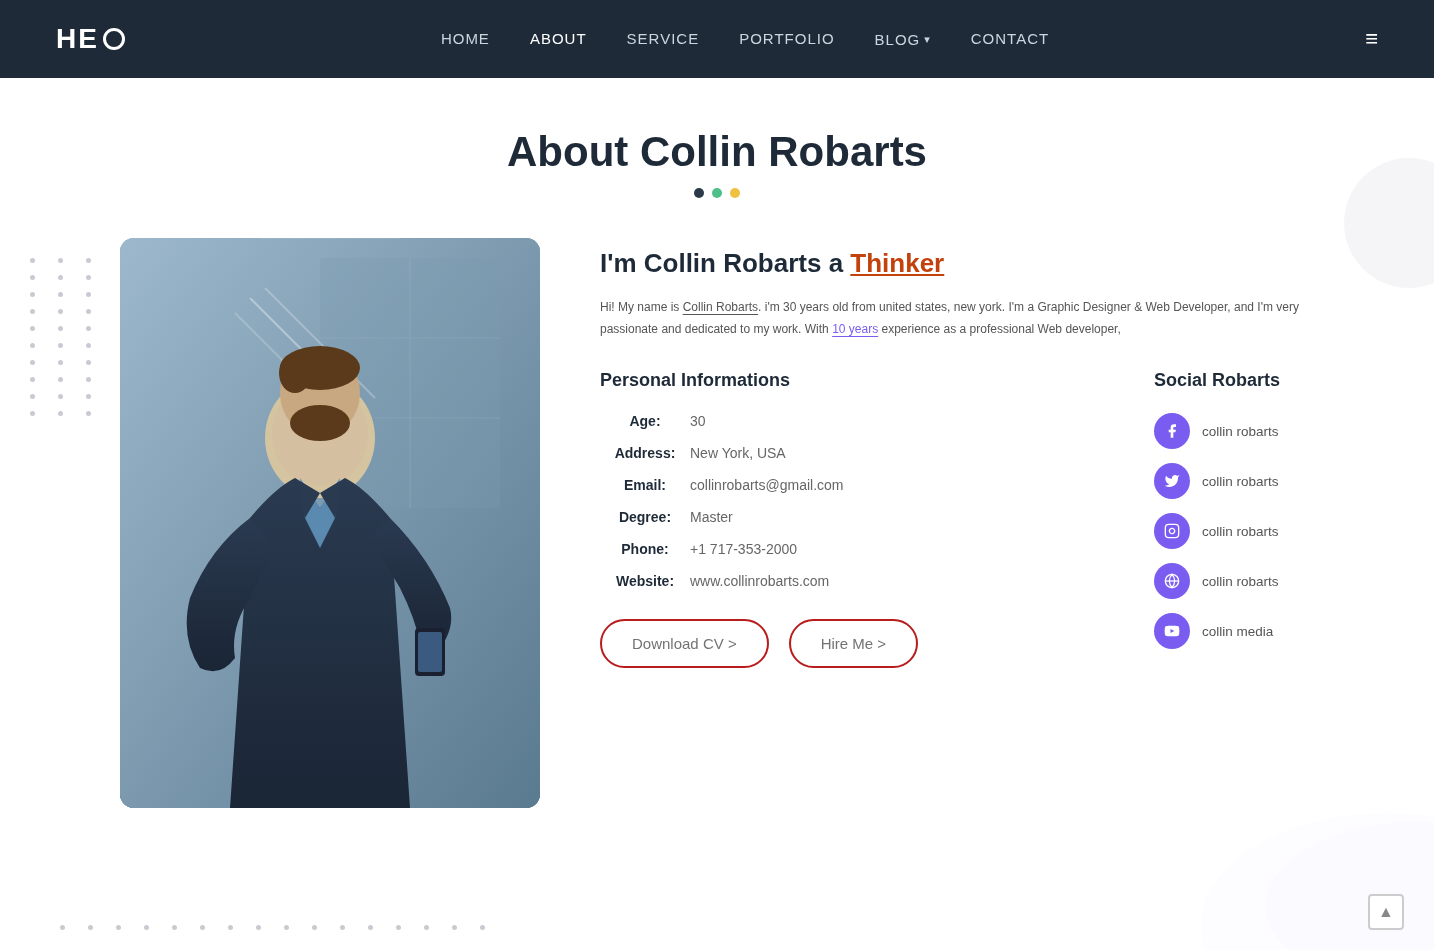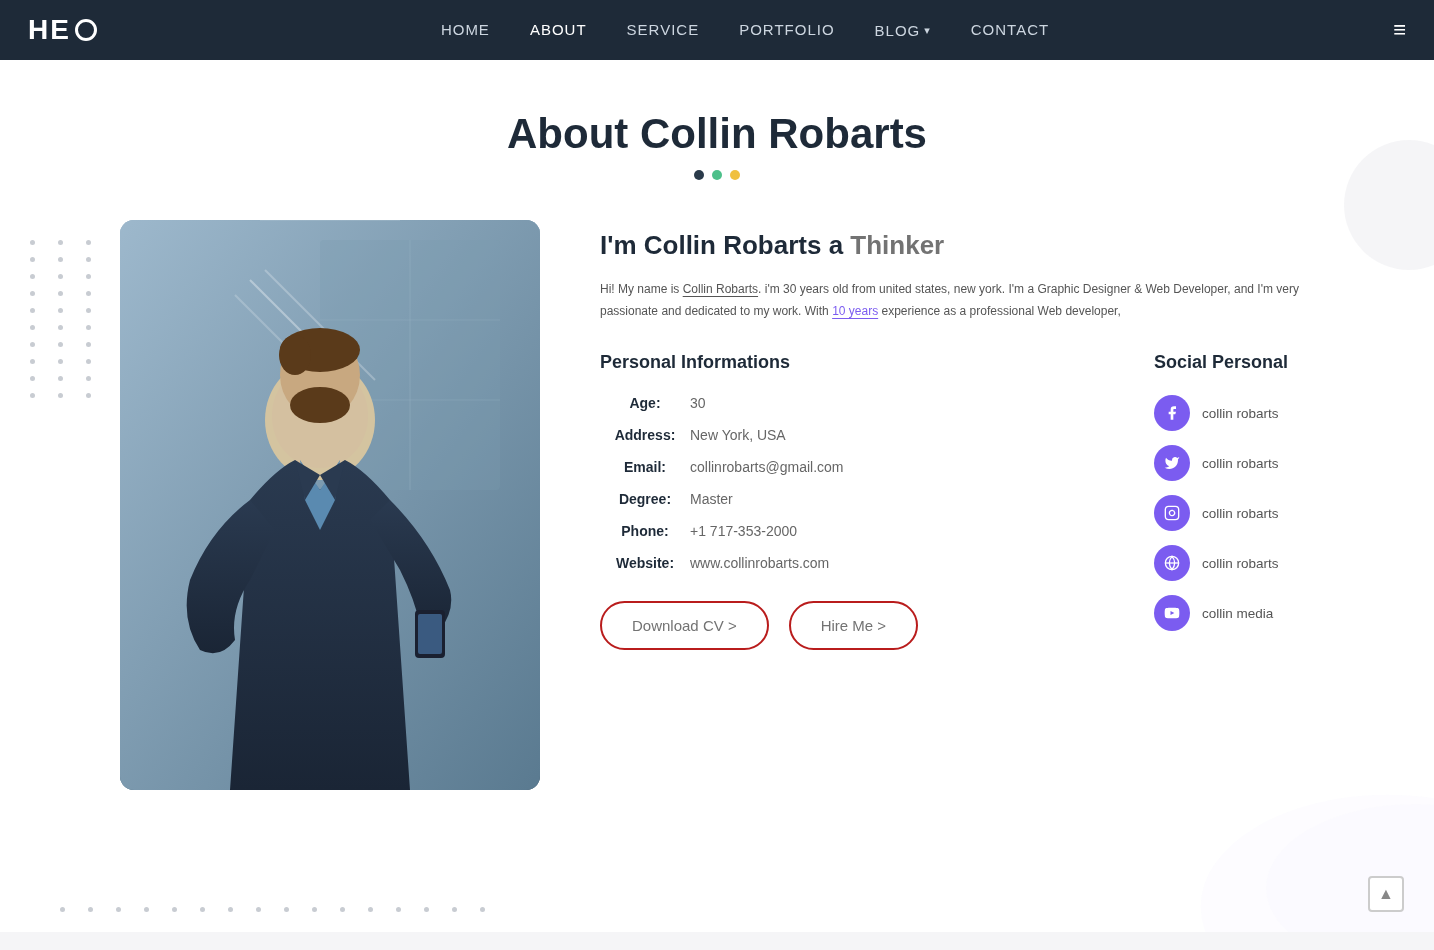--- a/index.html
+++ b/index.html
@@ -4,22 +4,22 @@
   <style>
     * { box-sizing: border-box; margin: 0; padding: 0; }
     body { font-family: 'Segoe UI', Arial, sans-serif; background: #f5f5f7; color: #333; }
 
     
     .navbar {
       background: #1e2a38;
       display: flex;
       align-items: center;
       justify-content: space-between;
-      padding: 0 28px;
-      height: 60px;
+      padding: 0 56px;
+      height: 78px;
     }
     .logo {
       color: #fff;
       font-size: 28px;
       font-weight: 700;
       letter-spacing: 2px;
       display: flex;
       align-items: center;
       gap: 2px;
     }
@@ -187,21 +187,22 @@
       flex: 1;
       padding-top: 10px;
     }
     .intro-heading {
       font-size: 26px;
       font-weight: 600;
       color: #1e2a38;
       margin-bottom: 18px;
     }
     .intro-heading .thinker {
-      color: #737373;
+      color: #c2410c;
+      text-decoration: underline;
     }
     .intro-text {
       font-size: 12px;
       color: #555;
       line-height: 1.8;
       margin-bottom: 30px;
     }
     .intro-text .underline-name {
       text-decoration: underline;
       text-underline-offset: 3px;
@@ -510,21 +511,21 @@
 
           </div>
 
           <div class="button-row">
             <button class="btn-outline">Download CV &gt;</button>
             <button class="btn-outline">Hire Me &gt;</button>
           </div>
         </div>
 
         <div class="social-profiles">
-          <h3>Social Personal</h3>
+          <h3>Social Robarts</h3>
 
           <div class="social-item">
             <div class="social-icon">
               <svg width="16" height="16" viewBox="0 0 24 24" fill="white">
                   <path d="M18 2h-3a5 5 0 0 0-5 5v3H7v4h3v8h4v-8h3l1-4h-4V7a1 1 0 0 1 1-1h3z"></path>
                 </svg>
             </div>
             <span class="social-label">collin robarts</span>
           </div>
 

